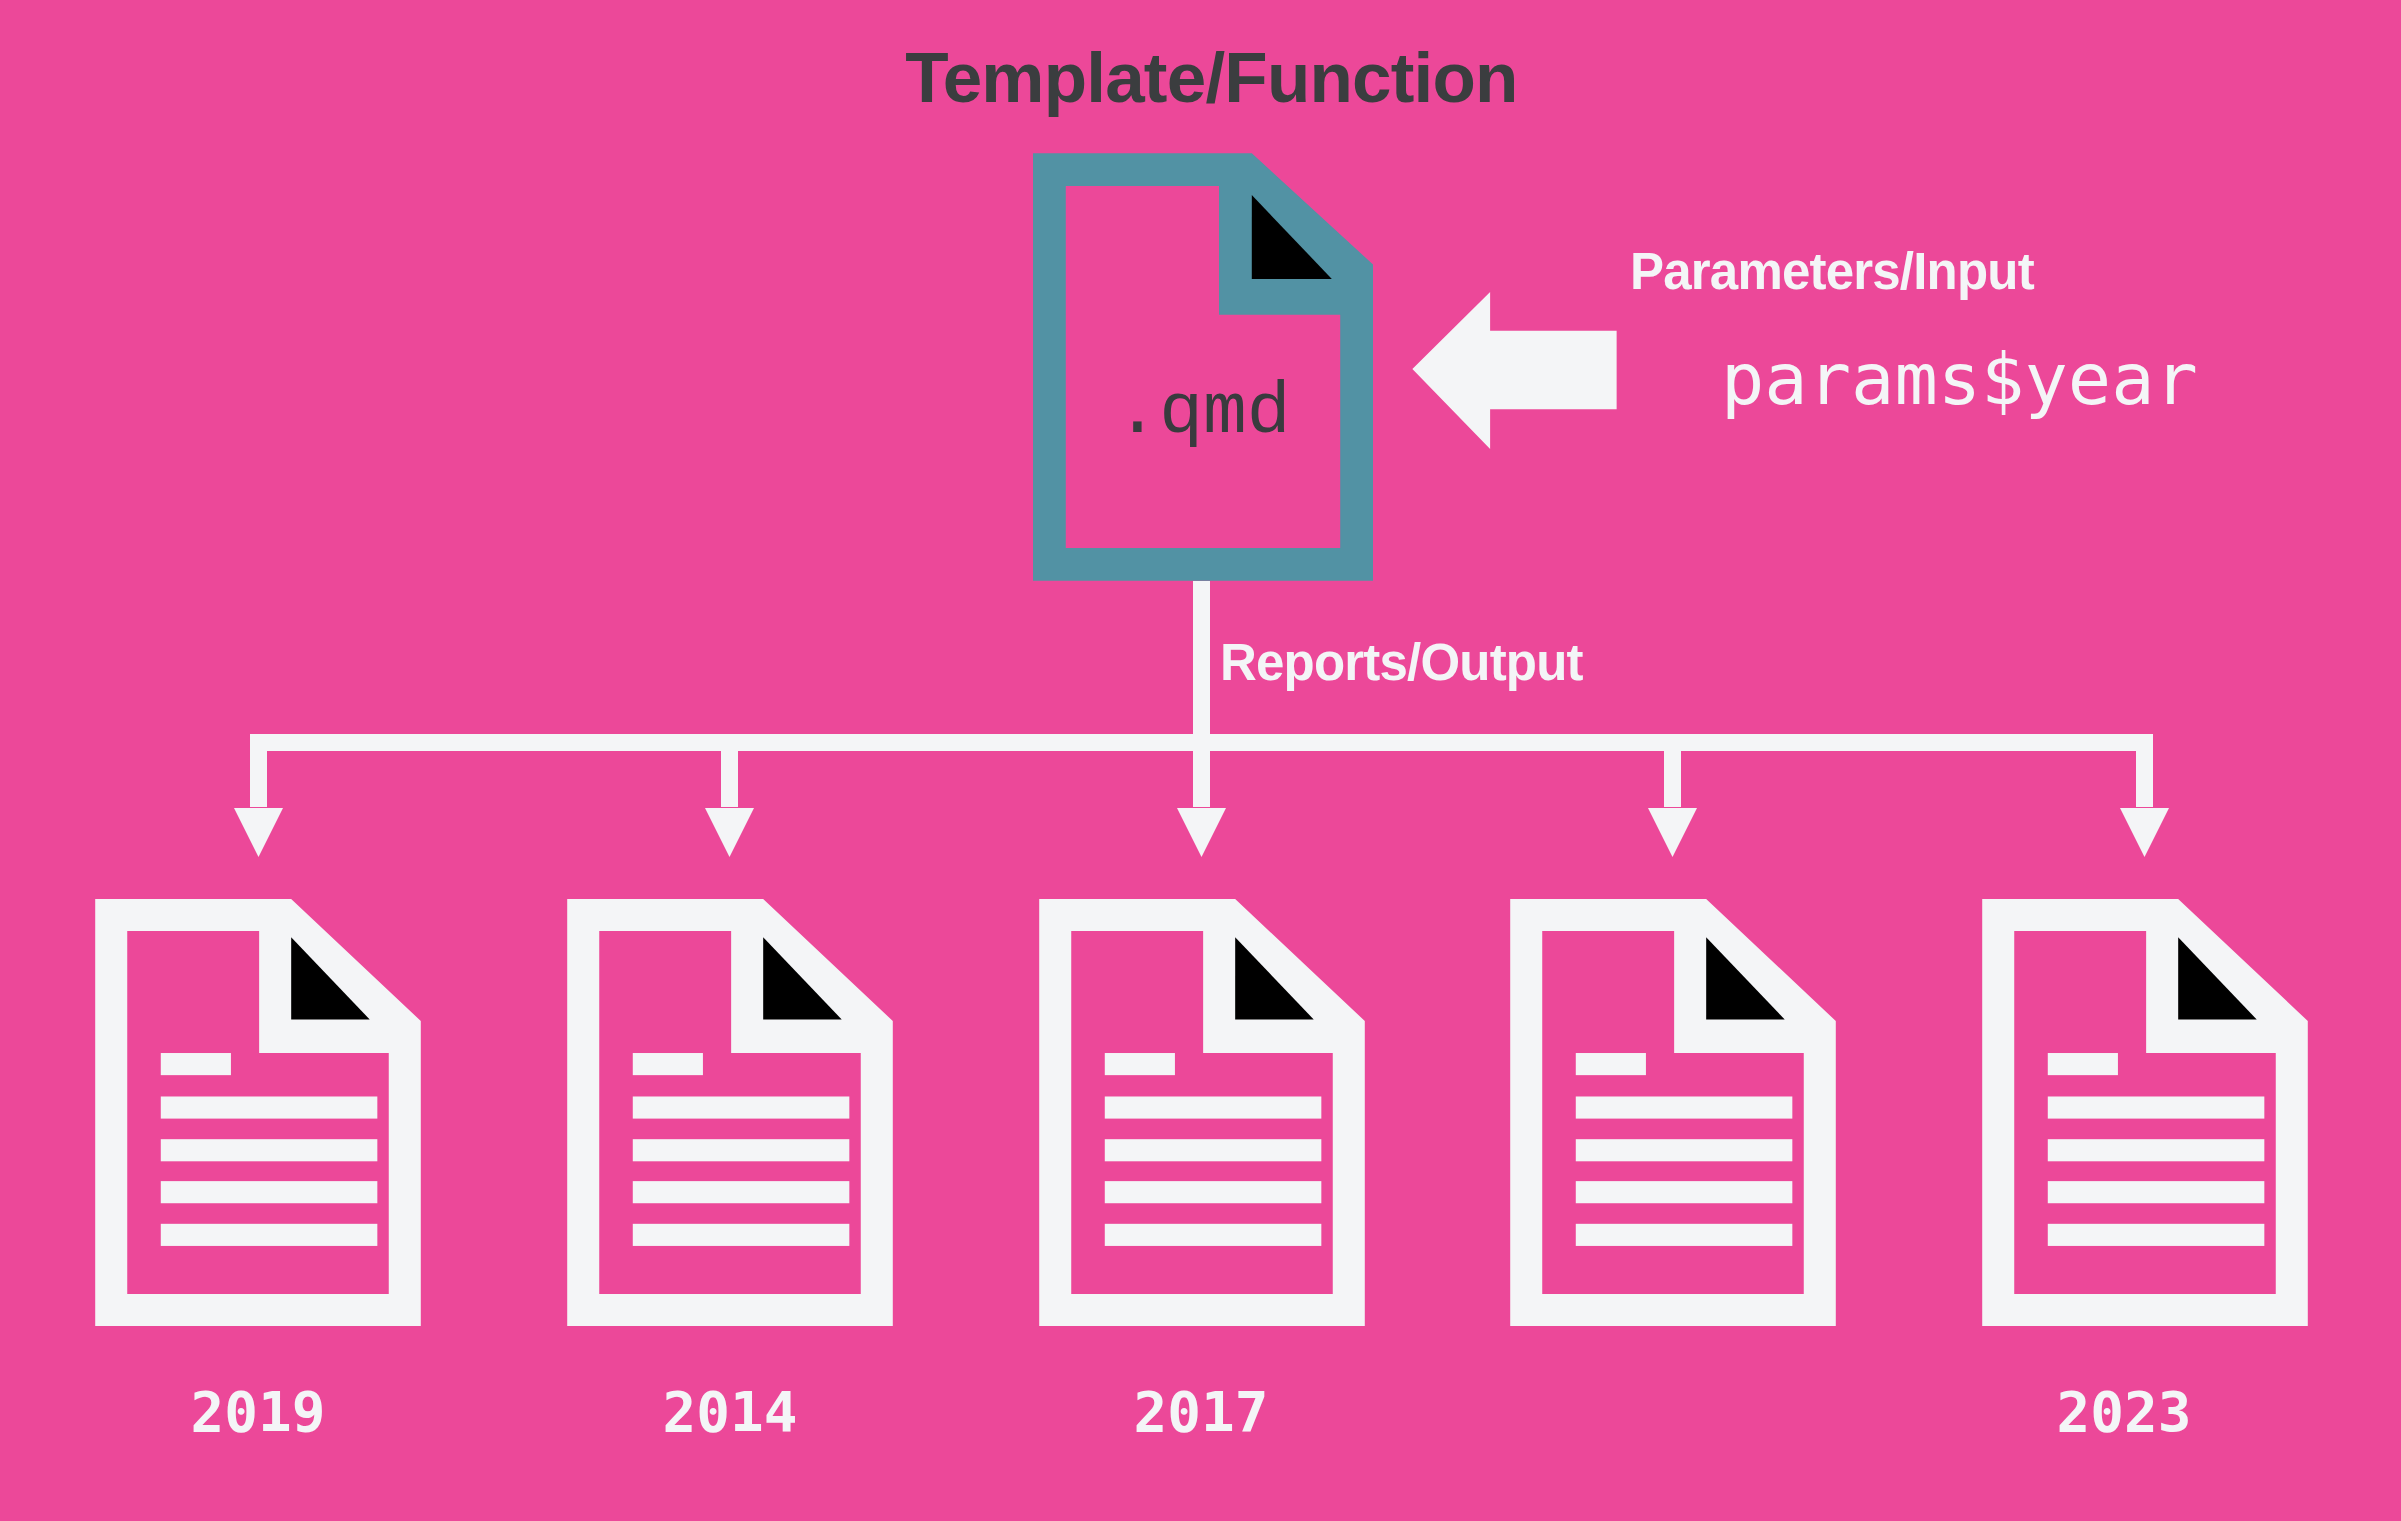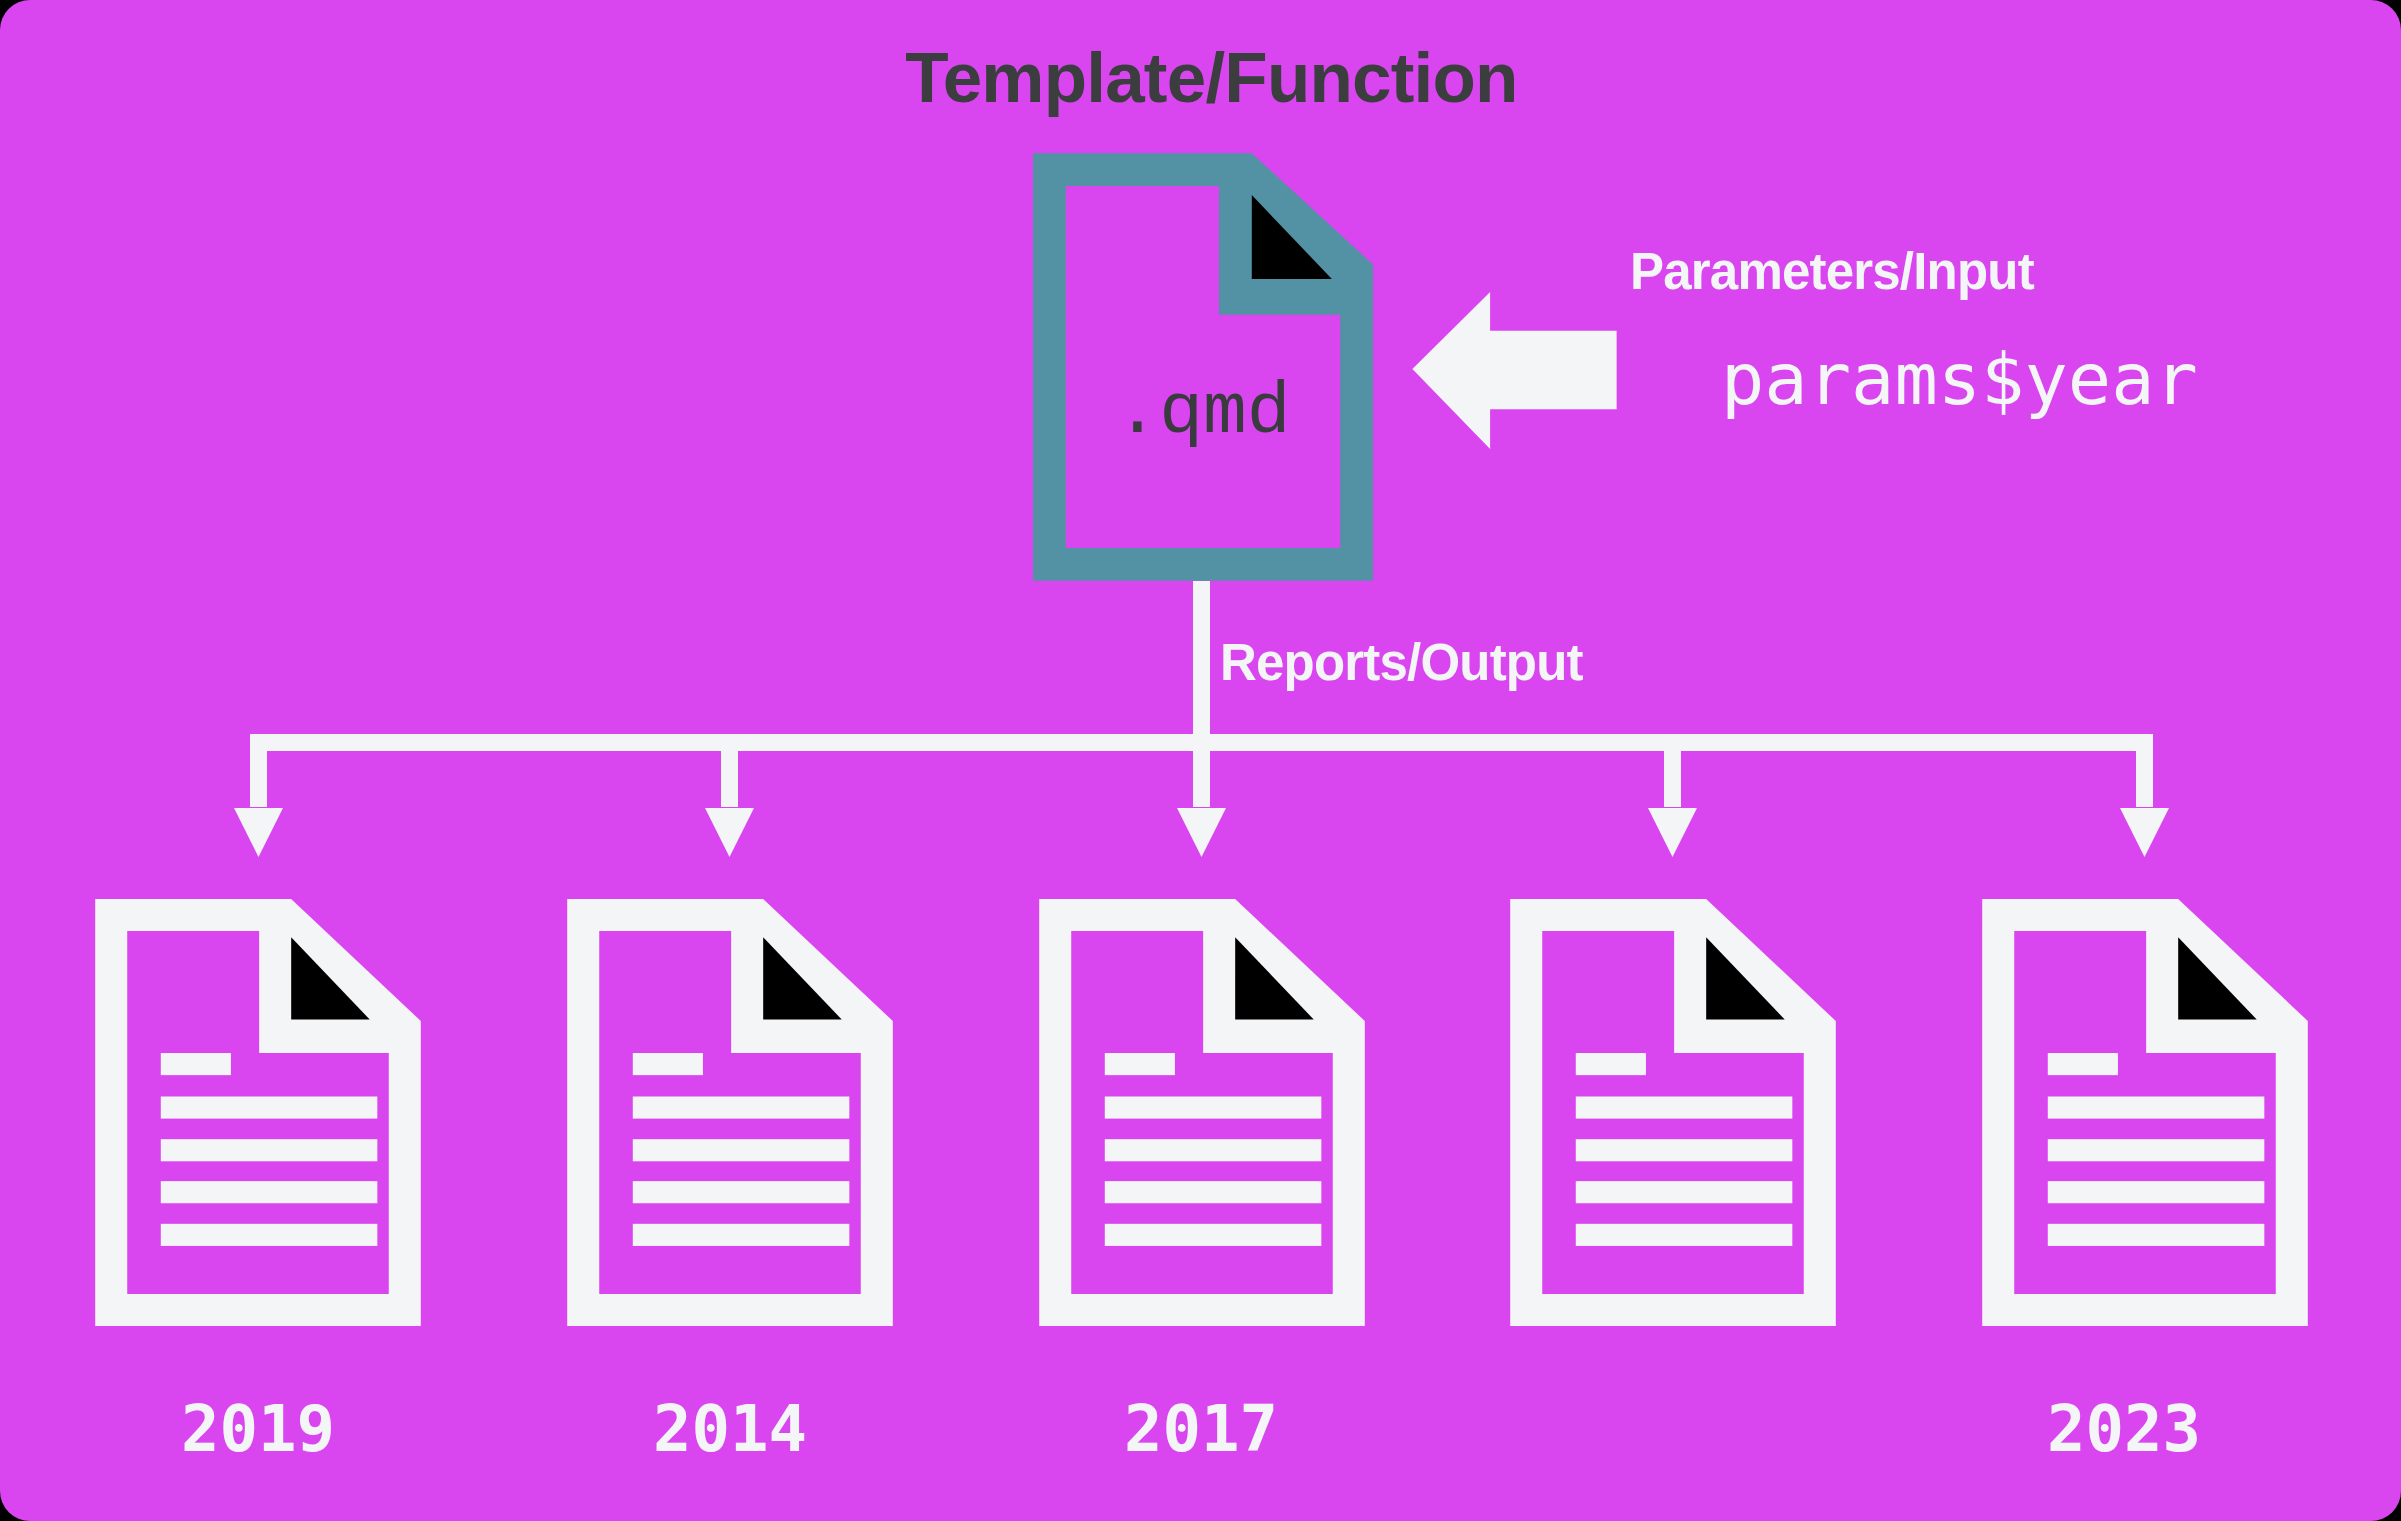--- a/index.html
+++ b/index.html
@@ -1,22 +1,21 @@
 <!DOCTYPE html>
 <html style="font-size:12.2px"><head>
 <meta charset="utf-8">
 <style>
   html,body{margin:0;padding:0;background:#000;}
   #canvas{
     position:relative;
     width:2401px;height:1521px;
-    background:#d946ef;
+    background:#ec4899;
     overflow:hidden;
     font-family:"Liberation Sans", sans-serif;
-    border-radius:30px;
   }
   .abs{position:absolute;}
   .heading{
     font-weight:700;
     font-size:51px;
     line-height:1;
     letter-spacing:-0.8px;
     color:#f4f5f7;
     white-space:nowrap;
   }
@@ -43,22 +42,22 @@
   #reports-heading{left:1220px;top:637px;text-align:right;}
   .bar{background:#f4f5f7;}
   #connector-v{left:1193px;top:581px;width:17px;height:153px;}
   #tree-hbar{left:250px;top:734px;width:1903px;height:17px;}
   .drop-line{top:750px;width:17px;height:57px;}
   .year-label{
     top:1384px;width:328px;
     text-align:center;
     font-family:"DejaVu Sans Mono", monospace;
     font-weight:700;
-    font-size:64px;line-height:1;
-    color:#f4f5f7;white-space:nowrap;margin-top:13px;
+    font-size:56px;line-height:1;
+    color:#f4f5f7;white-space:nowrap;
   }
 </style>
 </head>
 <body>
 
 <div id="canvas">
 
   <div class="abs" id="title">Template/Function</div>
 
   <svg class="abs" style="left:1033px;top:153px;" width="340" height="428" viewBox="0 0 446 561">

